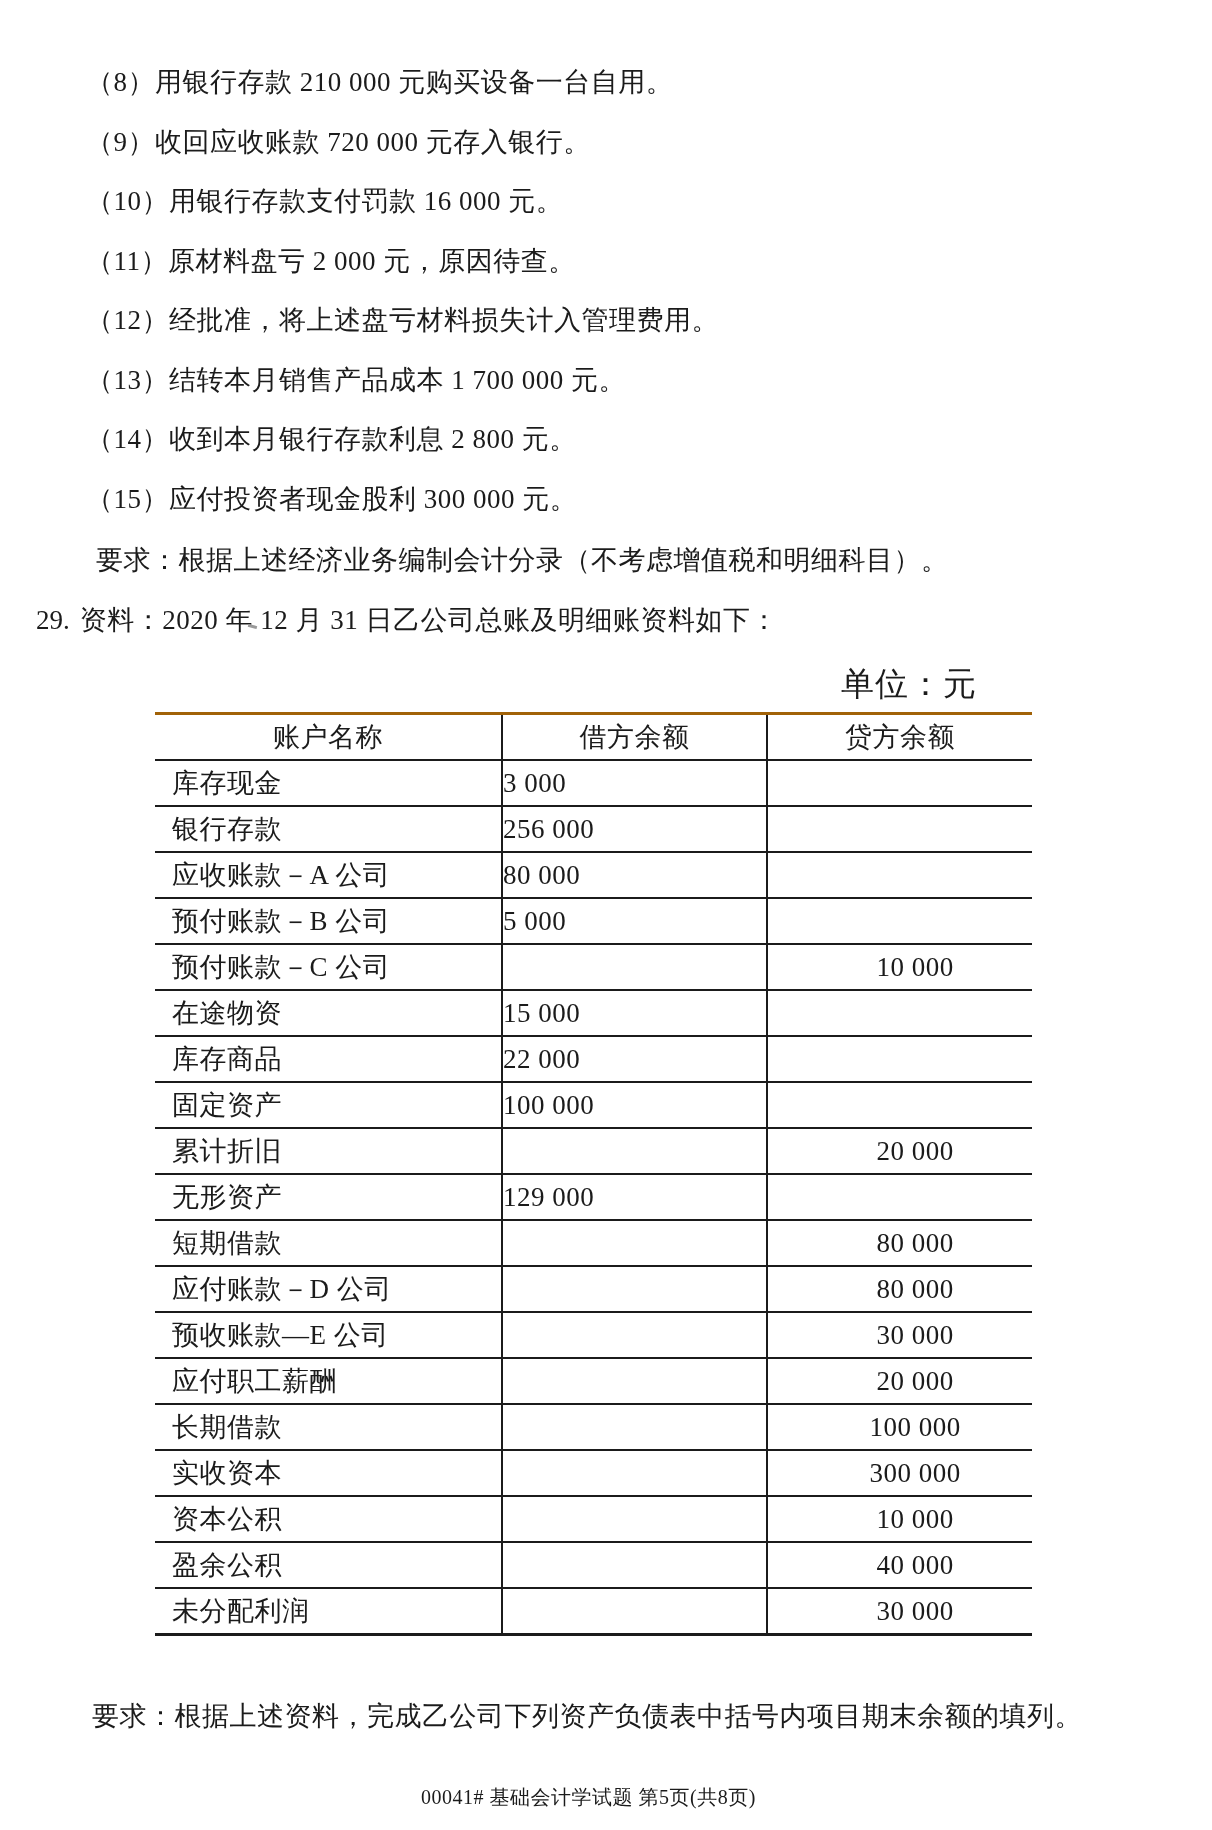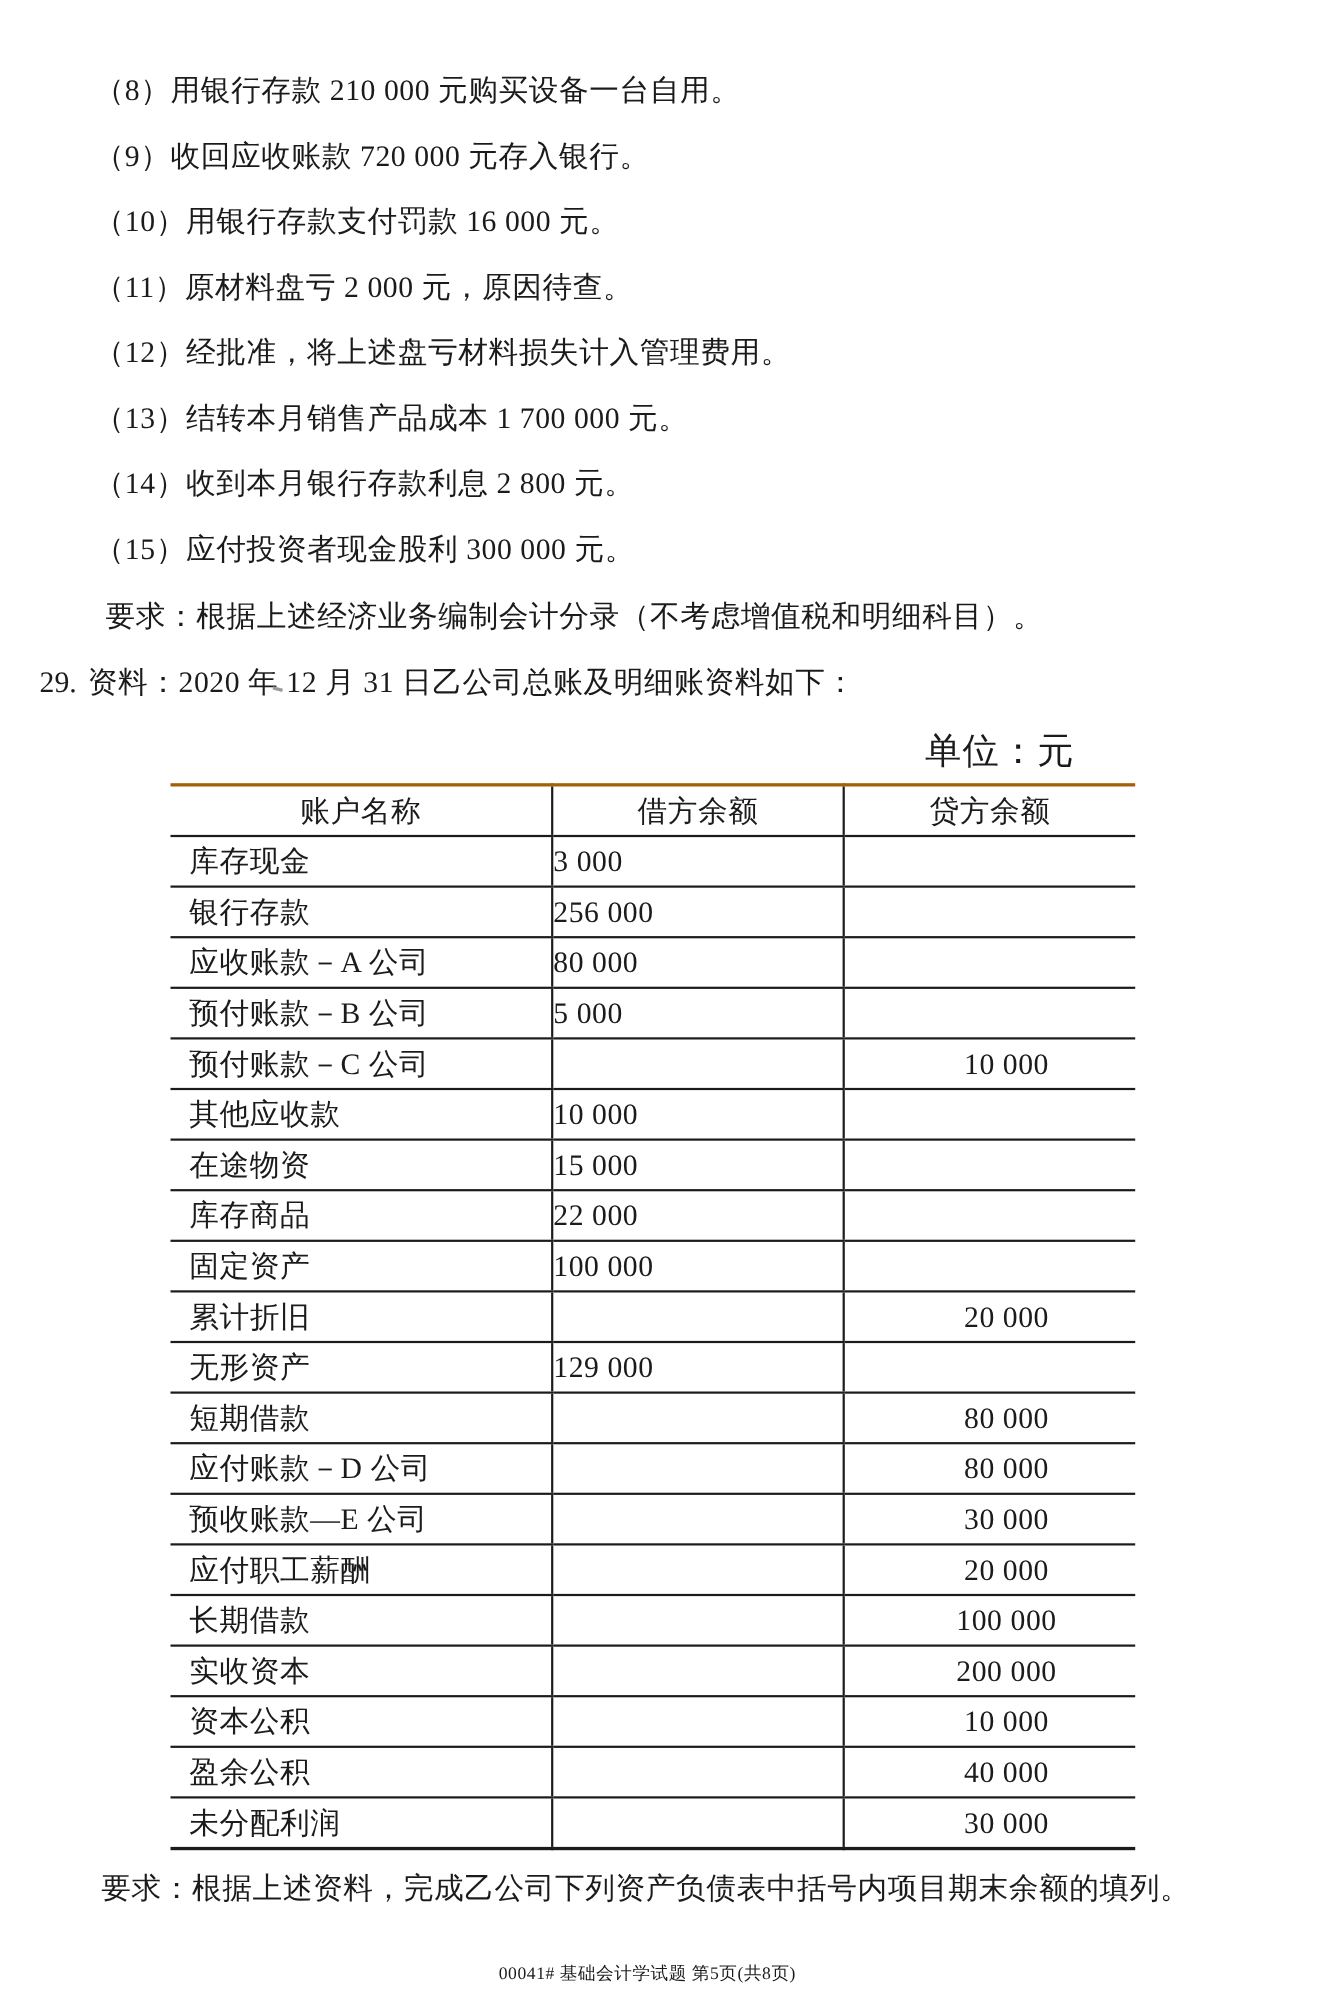--- a/index.html
+++ b/index.html
@@ -30,21 +30,21 @@
         border-bottom:2px solid #1b1b1b;letter-spacing:.5px;white-space:nowrap;
         vertical-align:middle;}
   tbody tr:last-child td{border-bottom:none;}
   th:nth-child(2),td:nth-child(2),th:nth-child(3),td:nth-child(3){border-left:2px solid #1b1b1b;}
   th{text-align:center;}
   td.col-account{text-align:left;padding-left:17px;}
   td.col-debit{}
   td.col-credit{text-align:center;padding-left:30px;}
   
   #footer{top:1784px;left:0;width:1133px;box-sizing:border-box;padding-left:44px;
-          text-align:center;font-size:16px;letter-spacing:.5px;}
+          text-align:center;font-size:20px;letter-spacing:.5px;}
   
   #artifact{top:625px;left:248px;width:9px;height:3px;background:#9a9a9a;transform:rotate(14deg);}
 </style>
 </head>
 <body>
 
 <div id="items" class="abs">
     <div class="t-item">（8）用银行存款 210 000 元购买设备一台自用。</div>
     <div class="t-item">（9）收回应收账款 720 000 元存入银行。</div>
     <div class="t-item">（10）用银行存款支付罚款 16 000 元。</div>
@@ -97,25 +97,20 @@
           <td class="col-account">预付账款－B 公司</td>
           <td class="col-debit">5 000</td>
           <td class="col-credit"></td>
         </tr>
         <tr>
           <td class="col-account">预付账款－C 公司</td>
           <td class="col-debit"></td>
           <td class="col-credit">10 000</td>
         </tr>
         <tr>
-          <td class="col-account">其他应收款</td>
-          <td class="col-debit">10 000</td>
-          <td class="col-credit"></td>
-        </tr>
-        <tr>
           <td class="col-account">在途物资</td>
           <td class="col-debit">15 000</td>
           <td class="col-credit"></td>
         </tr>
         <tr>
           <td class="col-account">库存商品</td>
           <td class="col-debit">22 000</td>
           <td class="col-credit"></td>
         </tr>
         <tr>
@@ -154,21 +149,21 @@
           <td class="col-credit">20 000</td>
         </tr>
         <tr>
           <td class="col-account">长期借款</td>
           <td class="col-debit"></td>
           <td class="col-credit">100 000</td>
         </tr>
         <tr>
           <td class="col-account">实收资本</td>
           <td class="col-debit"></td>
-          <td class="col-credit">200 000</td>
+          <td class="col-credit">300 000</td>
         </tr>
         <tr>
           <td class="col-account">资本公积</td>
           <td class="col-debit"></td>
           <td class="col-credit">10 000</td>
         </tr>
         <tr>
           <td class="col-account">盈余公积</td>
           <td class="col-debit"></td>
           <td class="col-credit">40 000</td>

